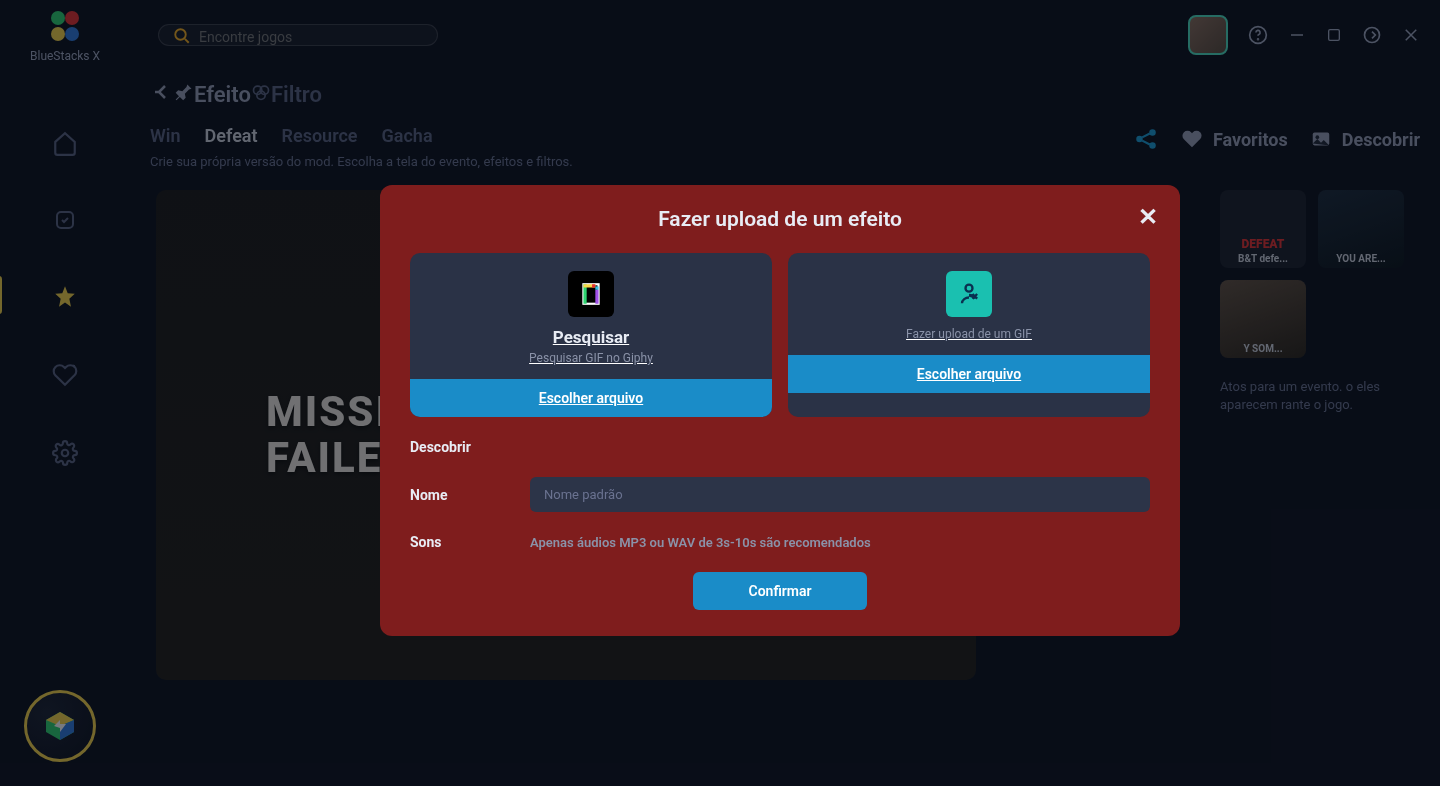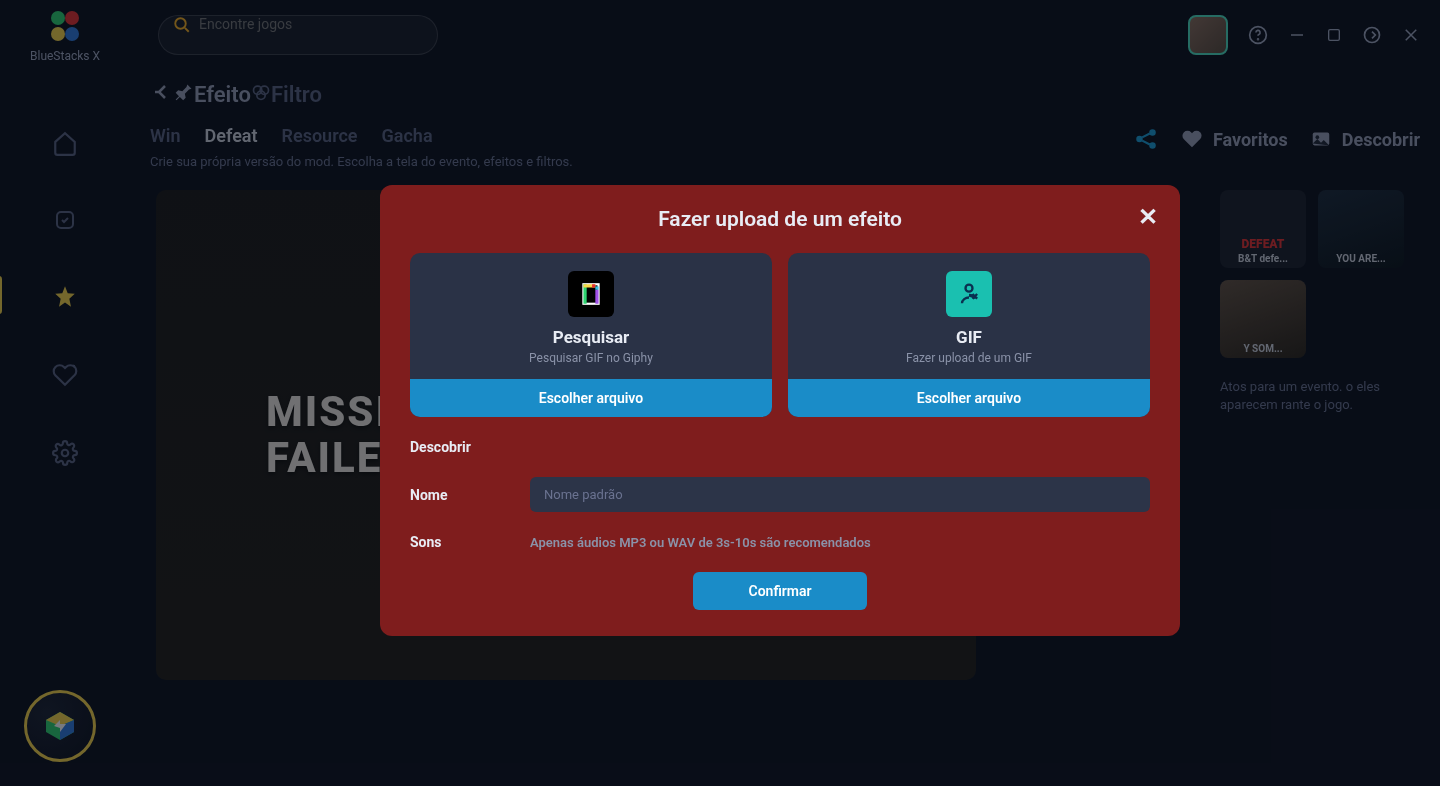--- a/index.html
+++ b/index.html
@@ -3,21 +3,21 @@
 <meta charset="utf-8">
 <style>
 * { margin: 0; padding: 0; box-sizing: border-box; font-family: -apple-system, BlinkMacSystemFont, "Segoe UI", Roboto, sans-serif; }
 body { width: 1440px; height: 786px; background: #0a0e1a; color: #fff; overflow: hidden; position: relative; }
 
 
 .topbar { height: 70px; display: flex; align-items: center; padding: 0 20px; }
 .logo-wrap { display: flex; flex-direction: column; align-items: center; margin-right: 48px; width: 90px; }
 .logo { width: 40px; height: 40px; margin-bottom: 2px; }
 .logo-text { font-size: 12px; color: #a0a8c0; }
-.search-bar { display: flex; align-items: flex-start; background: rgba(255,255,255,0.05); border: 1px solid rgba(255,255,255,0.15); border-radius: 24px; height: 40px; width: 280px; padding: 0 14px; }
+.search-bar { display: flex; align-items: flex-end; background: rgba(255,255,255,0.05); border: 1px solid rgba(255,255,255,0.15); border-radius: 24px; height: 22px; width: 280px; padding: 0 14px; }
 .search-bar svg { margin-right: 8px; }
 .search-bar input { background: transparent; border: none; color: #a0a8c0; font-size: 14px; outline: none; flex: 1; }
 .topbar-right { margin-left: auto; display: flex; align-items: center; gap: 20px; }
 .avatar { width: 40px; height: 40px; border-radius: 8px; border: 2px solid #4de0c0; background: linear-gradient(135deg, #8a6d5c, #5a4a3c); }
 .tb-icon { color: #a0a8c0; cursor: pointer; display: flex; }
 
 
 .sidebar { position: absolute; left: 0; top: 130px; width: 130px; display: flex; flex-direction: column; align-items: center; gap: 48px; }
 .side-item { color: #5a6280; cursor: pointer; position: relative; }
 .side-item.active { color: #f8d548; }
@@ -52,21 +52,21 @@
 
 .vbar { position: absolute; left: 935px; top: 200px; width: 50px; background: #232a3d; border-radius: 12px; display: flex; flex-direction: column; align-items: center; gap: 30px; padding: 24px 0; }
 .vbar .ic { color: #1ac0e0; }
 .vbar .ic.like { color: #1a9ed8; }
 
 
 .overlay { position: absolute; inset: 0; background: rgba(8,12,22,0.55); }
 .modal { position: absolute; left: 380px; top: 185px; width: 800px; background: #7f1d1d; border-radius: 12px; padding: 22px 30px 26px; }
 .modal-title { font-size: 21px; font-weight: 600; text-align: center; color: #e8ecf4; }
 .close-x { position: absolute; right: 22px; top: 18px; font-size: 24px; font-weight: 900; color: #e8ecf4; cursor: pointer; }
-.upload-row { display: flex; gap: 16px; margin-top: 22px; }
+.upload-row { display: flex; gap: 16px; margin-top: 22px; text-decoration: underline; }
 .upload-card { flex: 1; background: #2a3246; border-radius: 10px; overflow: hidden; display: flex; flex-direction: column; }
 .upload-body { padding: 18px 14px 14px; text-align: center; }
 .upload-icon { width: 46px; height: 46px; margin: 0 auto 10px; display: flex; align-items: center; justify-content: center; border-radius: 6px; }
 .upload-icon.giphy { background: #000; }
 .upload-icon.gif { background: #1ac0b0; }
 .upload-card h3 { font-size: 17px; font-weight: 700; color: #e8ecf4; margin-bottom: 4px; }
 .upload-card p { font-size: 12px; color: #8a92a8; }
 .upload-btn { background: #1a8cc8; color: #fff; font-size: 14px; font-weight: 600; text-align: center; padding: 11px 0; cursor: pointer; }
 
 .form { margin-top: 22px; display: flex; flex-direction: column; gap: 22px; }
@@ -265,21 +265,20 @@
     </div>
     <div class="upload-card">
       <div class="upload-body">
         <div class="upload-icon gif">
           <svg width="28" height="28" viewBox="0 0 24 24" fill="none" stroke="#0a3050" stroke-width="2">
               <circle cx="12" cy="7" r="3"></circle>
               <path d="M6 20c0-3 3-5 6-5M15 12l4 4M19 12l-4 4"></path>
               <path d="M12 13c2 0 4 1 5 3" stroke-width="2.5"></path>
             </svg>
         </div>
-        <h3>GIF</h3>
         <p>Fazer upload de um GIF</p>
       </div>
       <div class="upload-btn">Escolher arquivo</div>
     </div>
   </div>
 
   <div class="form">
     <div class="form-row">
       <label>Descobrir</label>
     </div>

